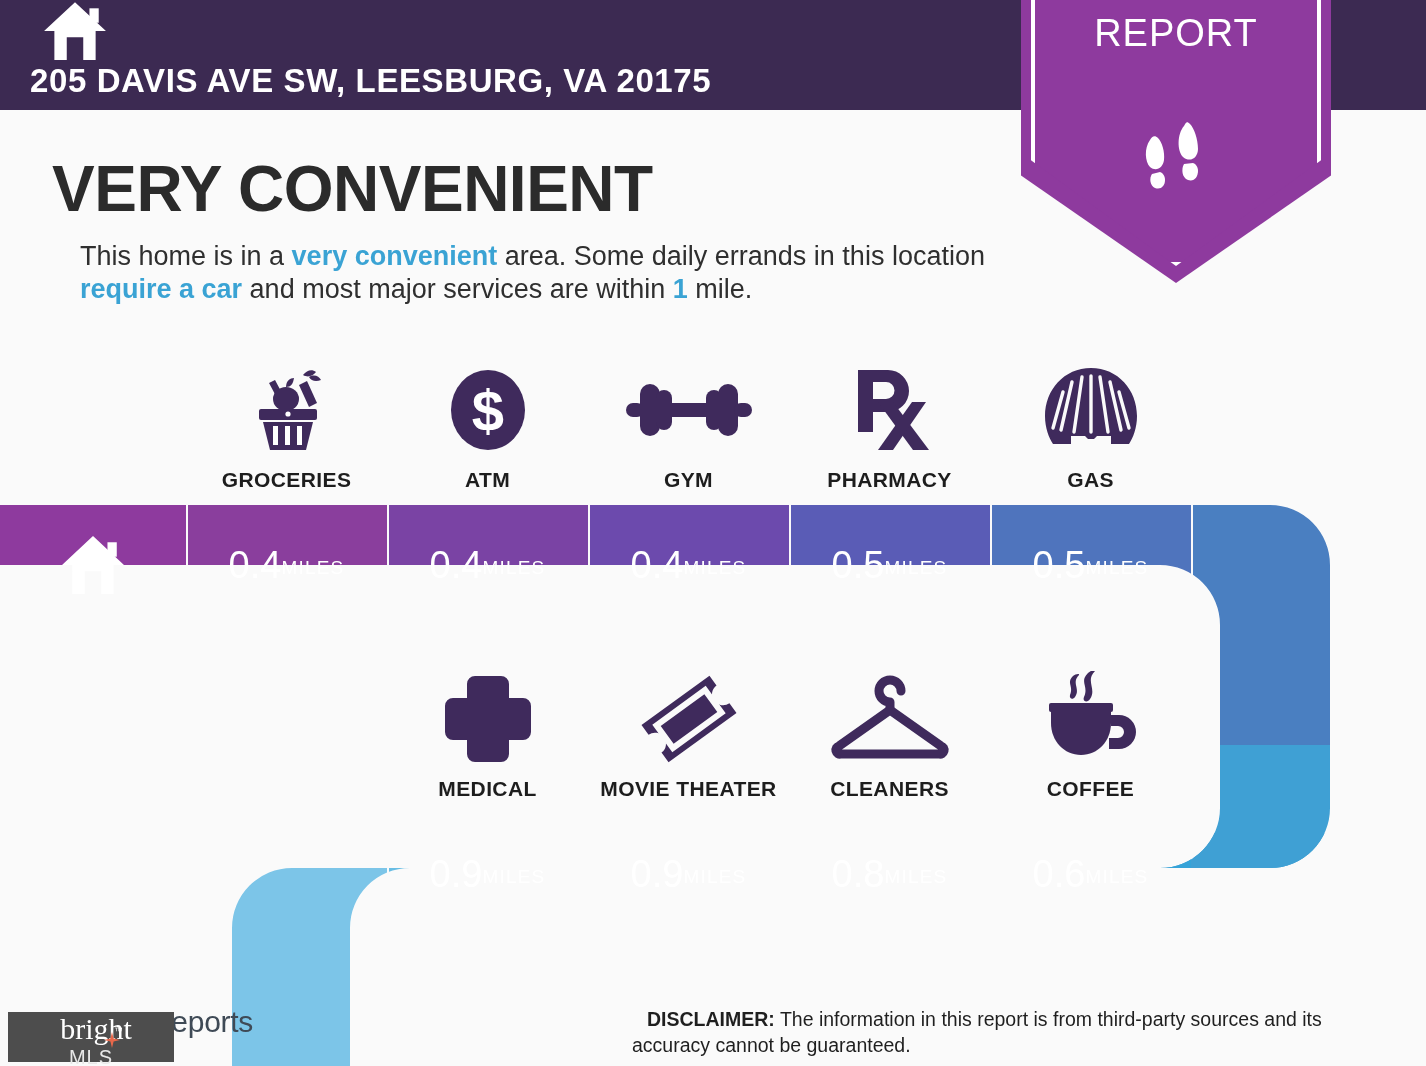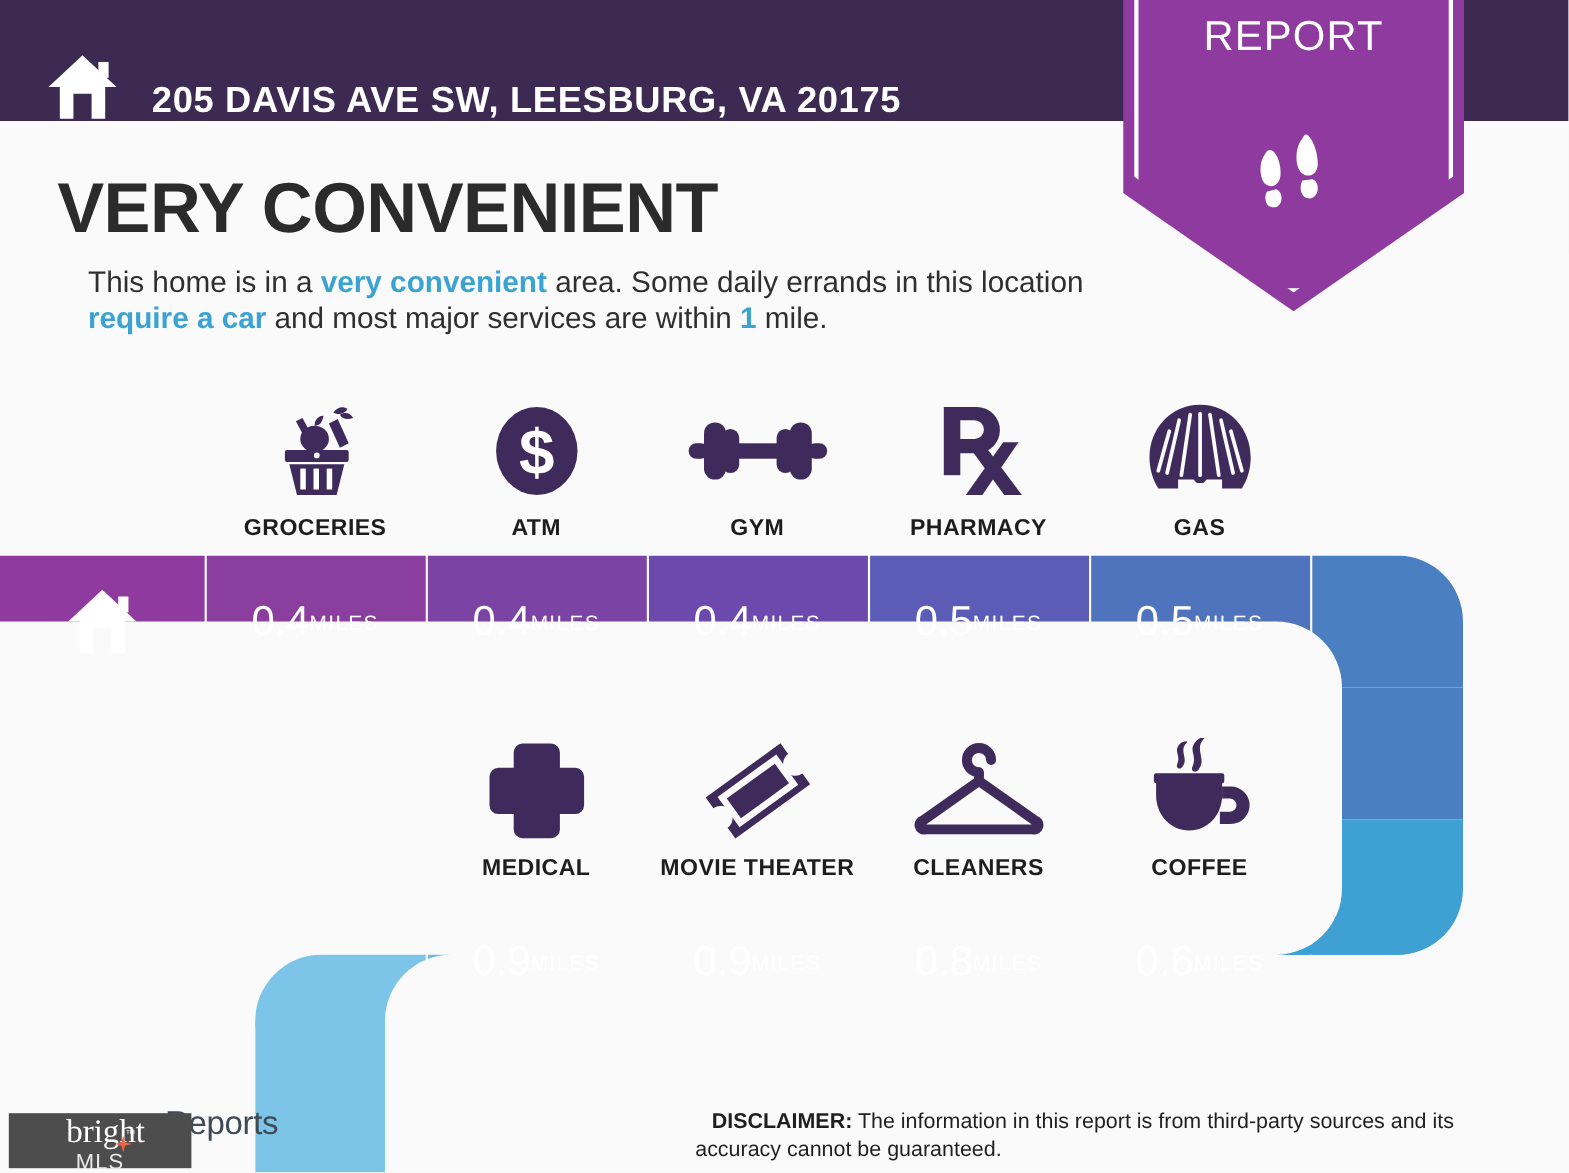--- a/index.html
+++ b/index.html
@@ -8,21 +8,21 @@
     background: #f7f7f7;
     font-family: "Liberation Sans", sans-serif;
     overflow: hidden;
   }
   #page { position: relative; width: 1426px; height: 1066px; background: #fafafa; }
 
   
   .header {
     position: absolute; left: 0; top: 0; width: 1426px; height: 110px;
     background: #3c2a52;
-    display: flex; align-items: flex-end;
+    display: flex; align-items: flex-start; flex-direction: column;
   }
   .header-house { margin-left: 42px; width: 66px; height: 62px; flex: none; }
   .header-address {
     margin-left: 30px; color: #ffffff;
     font-size: 33px; font-weight: 700; letter-spacing: 0.6px;
     white-space: nowrap;
   }
 
   
   .badge {

